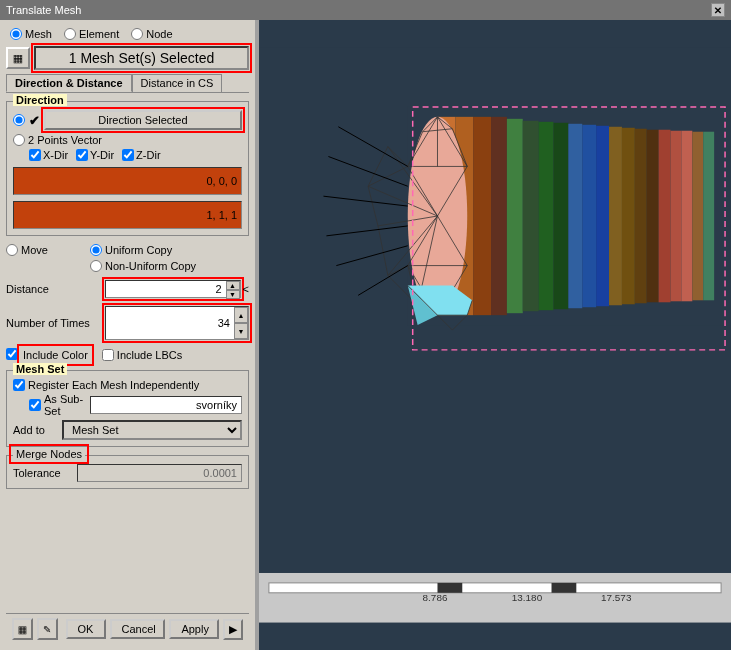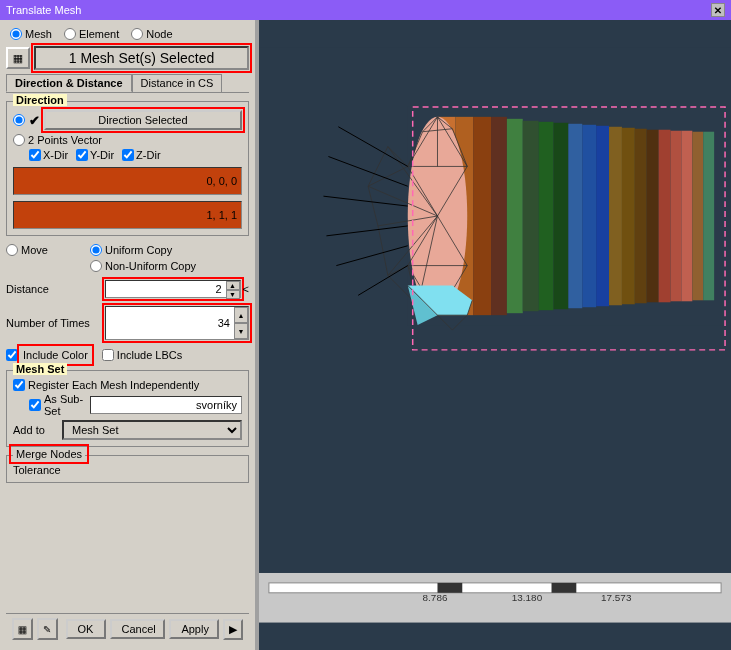--- a/index.html
+++ b/index.html
@@ -15,21 +15,21 @@
     .main-window {
       width: 731px;
       height: 650px;
       display: flex;
       flex-direction: column;
       background: #d4d0c8;
     }
 
     
     .title-bar {
-      background: #8b5cf6;
+      background: #737373;
       color: white;
       padding: 3px 6px;
       display: flex;
       align-items: center;
       justify-content: space-between;
       height: 20px;
       flex-shrink: 0;
     }
     .title-bar-close {
       background: #c0c0c0;
@@ -230,21 +230,21 @@
 
     
     .include-row {
       display: flex;
       align-items: center;
       gap: 12px;
       margin-top: 4px;
     }
     .include-item {
       display: flex;
-      align-items: center;
+      align-items: flex-start;
       gap: 3px;
     }
     .include-label-outlined {
       outline: 2px solid red;
       outline-offset: 2px;
       padding: 1px 2px;
     }
 
     
     .register-row {
@@ -584,20 +584,21 @@
             <option>Part</option>
             <option>Assembly</option>
           </select>
         </div>
       </div>
 
       <div class="merge-nodes-group">
         <span class="merge-nodes-title">Merge Nodes</span>
         <div class="tolerance-row">
           <span class="tolerance-label">Tolerance</span>
+          <input class="tolerance-input" type="text" value="0.0001" style="">
         </div>
       </div>
 
       <div class="bottom-toolbar" style="margin-top:auto;">
         <div class="toolbar-icon-btn">▦</div>
         <div class="toolbar-icon-btn">✎</div>
         <div class="toolbar-spacer"></div>
         <button class="action-btn">OK</button>
         <button class="action-btn">Cancel</button>
         <button class="action-btn">Apply</button>

